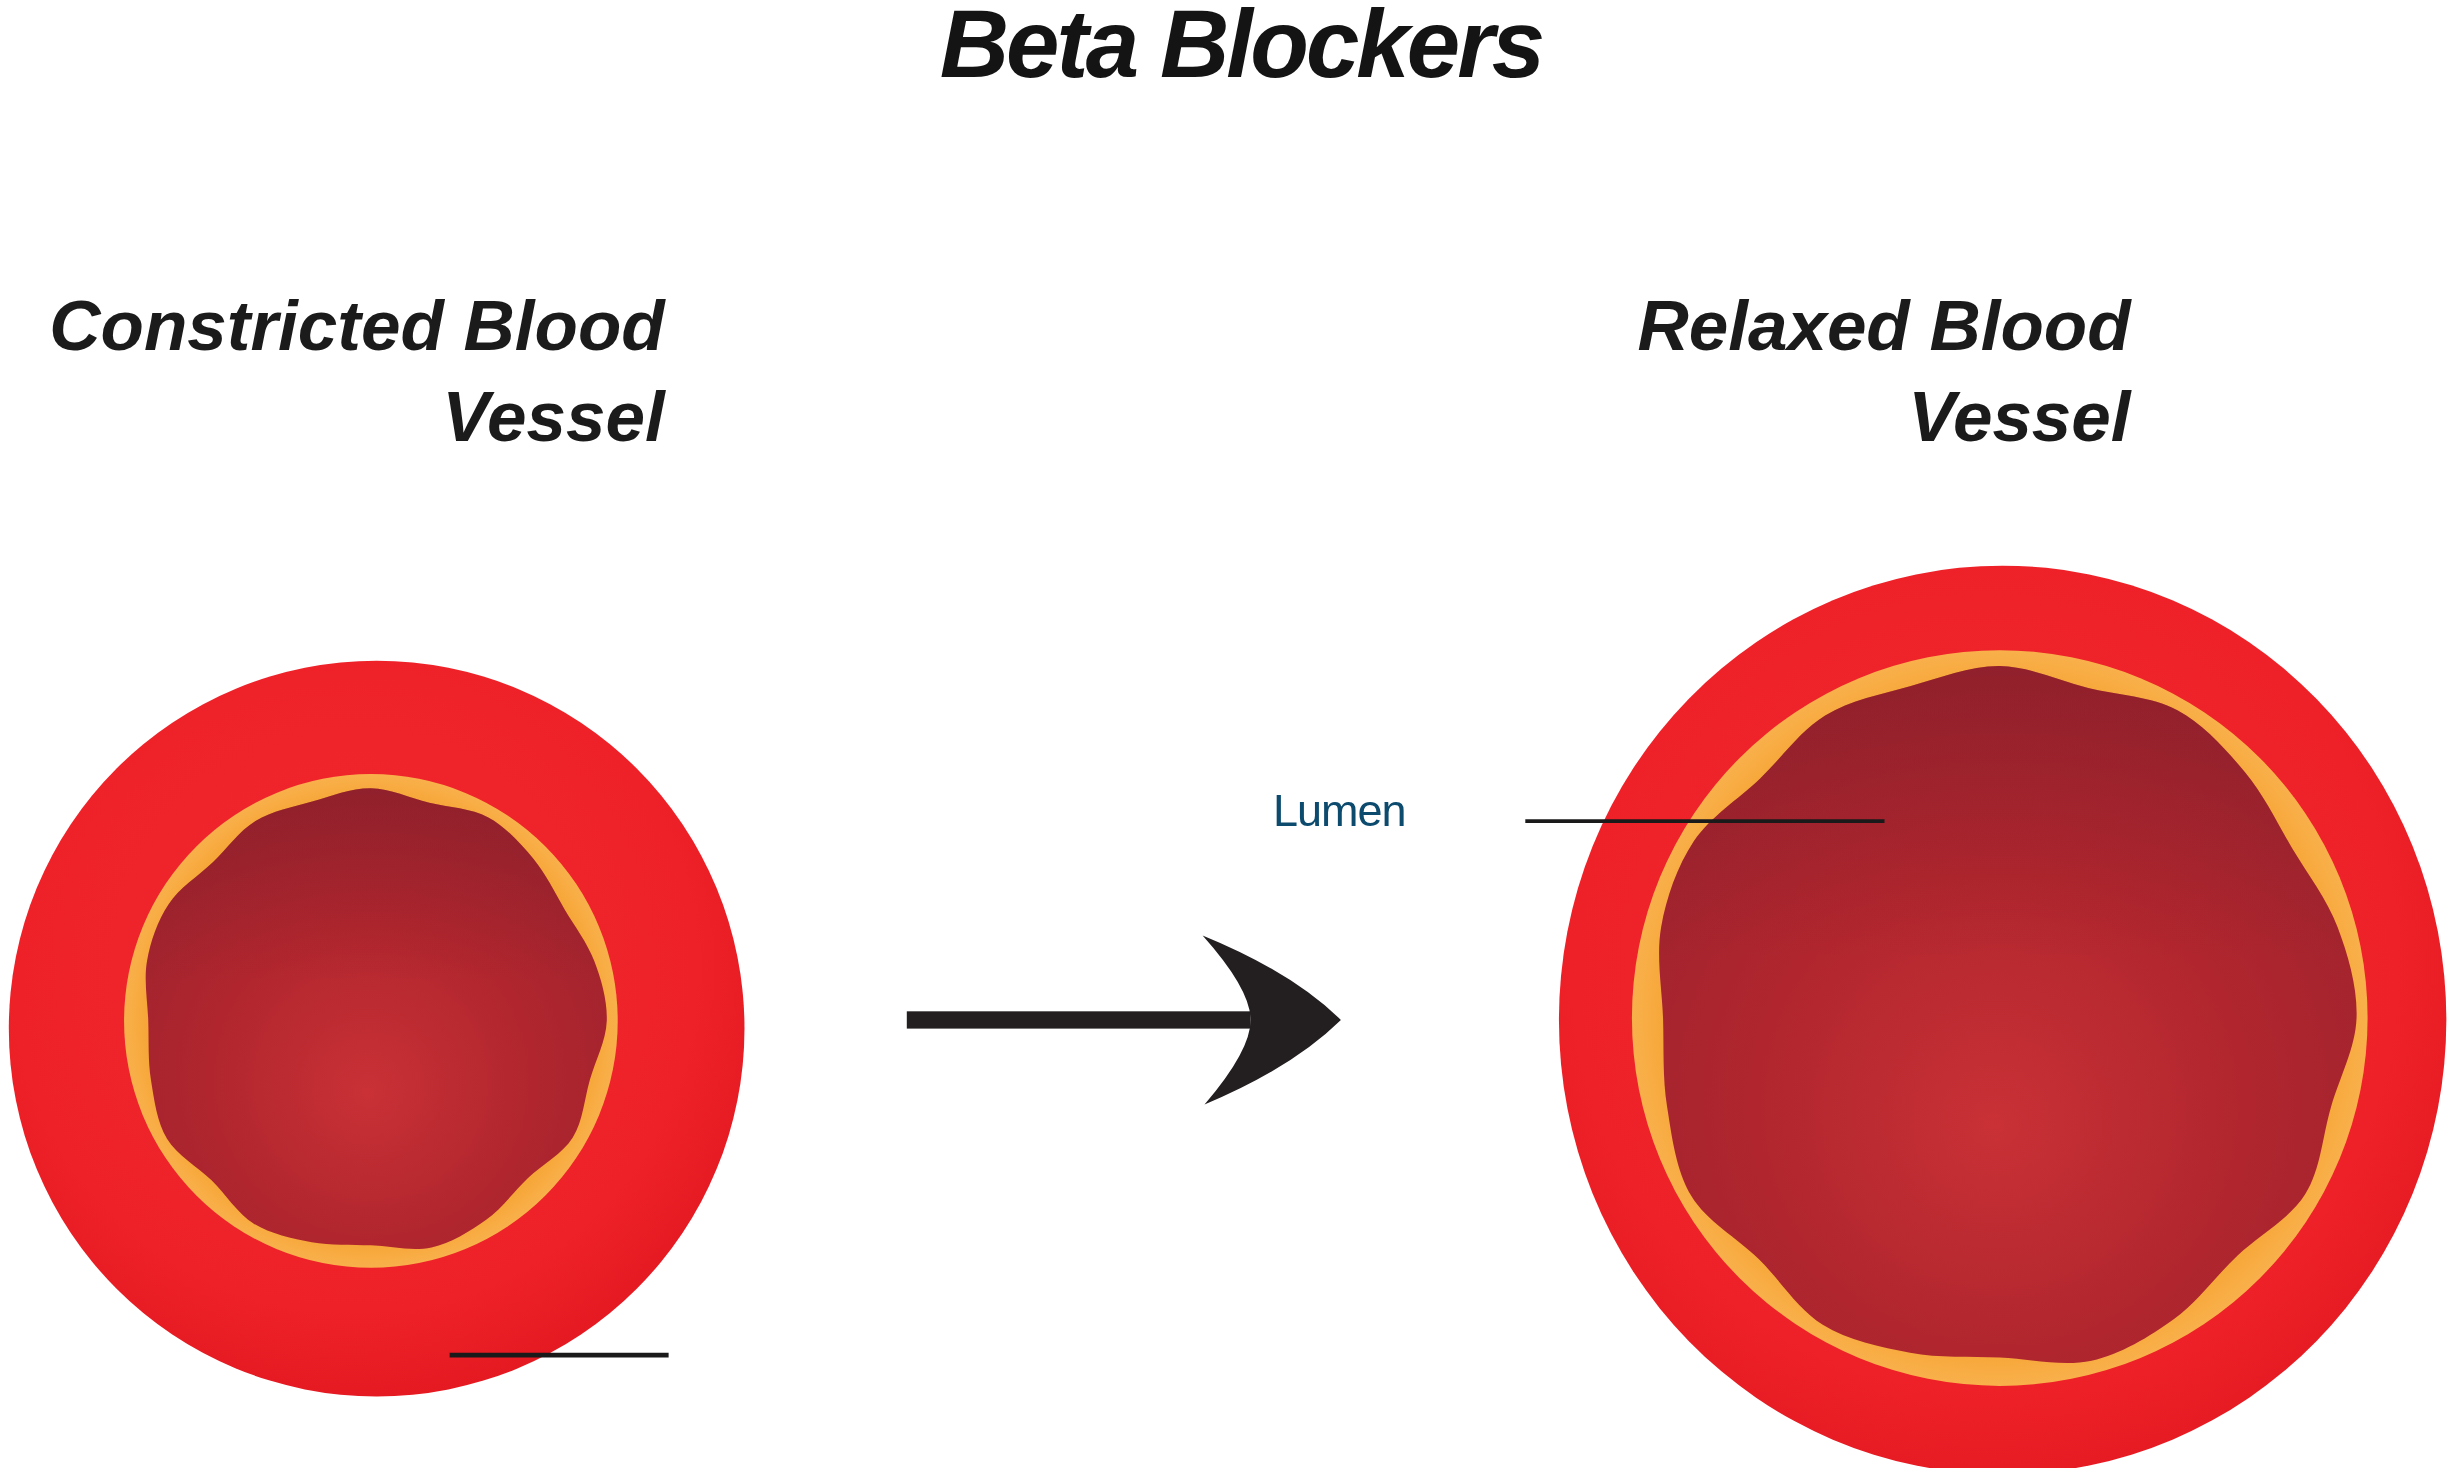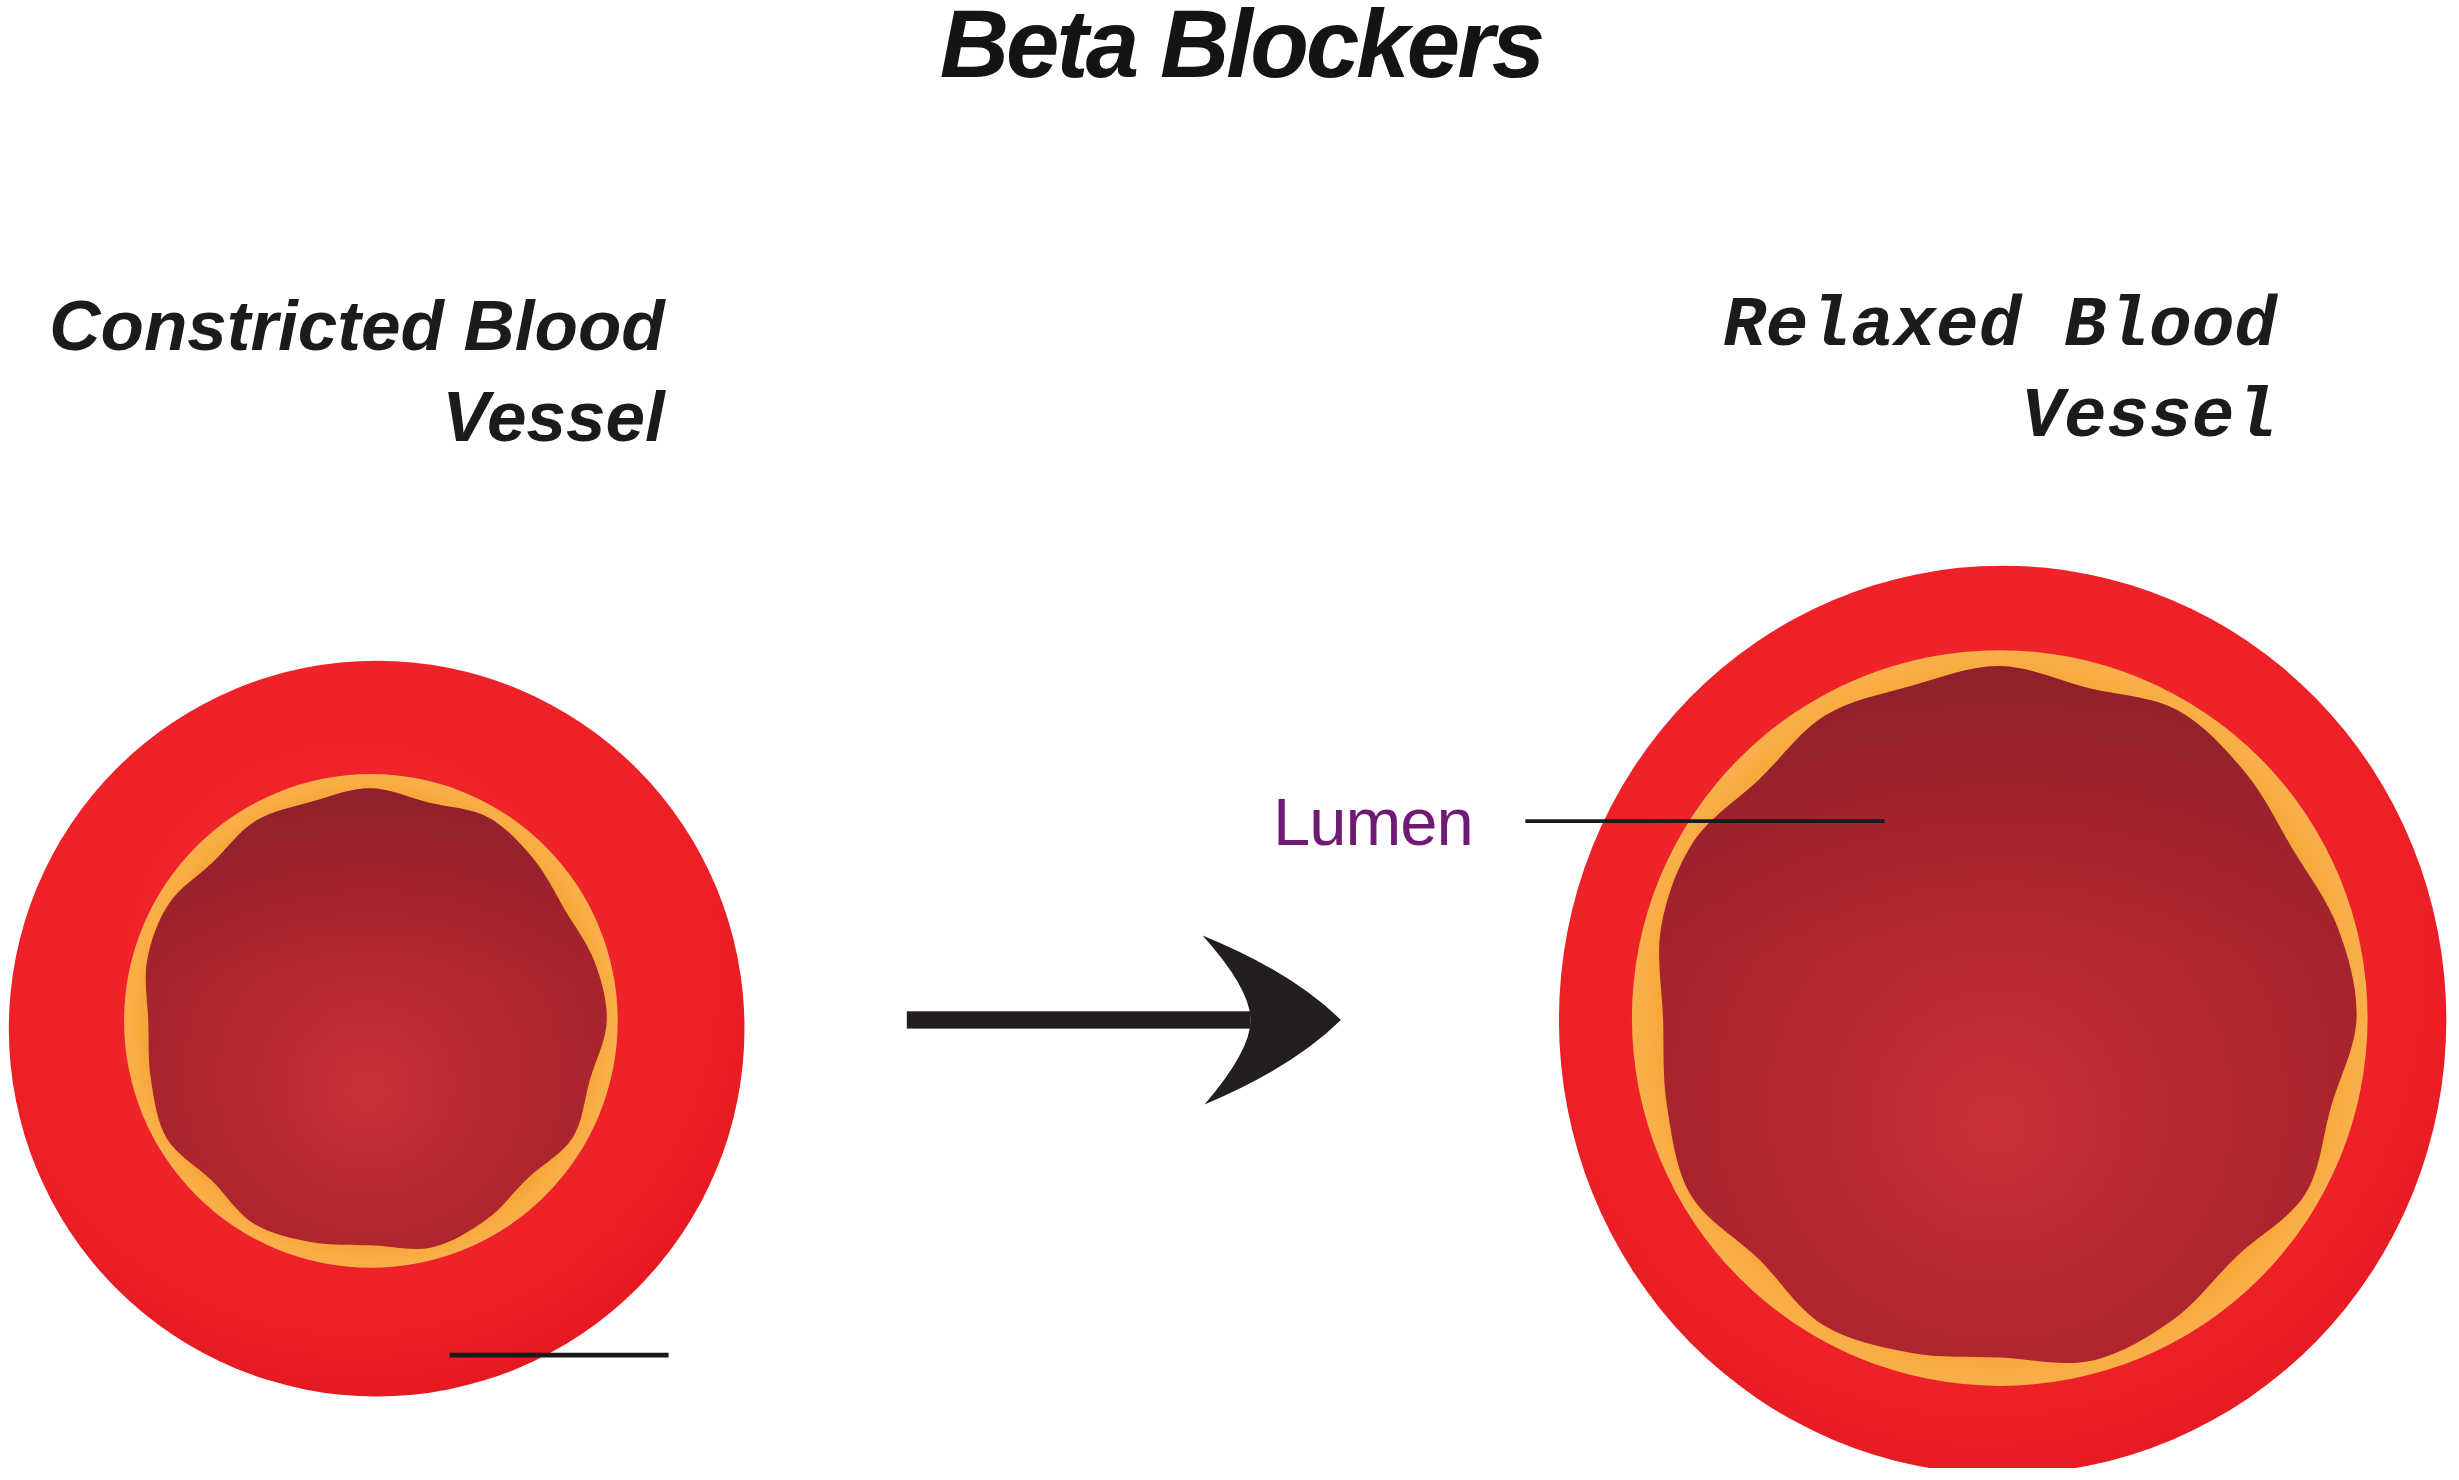--- a/index.html
+++ b/index.html
@@ -22,26 +22,26 @@
     color: #141414;
   }
   .heading {
     top: 281px;
     transform: translateX(-50%);
     font-size: 71px; font-weight: bold; font-style: italic;
     line-height: 1.28; text-align: right;
     color: #1b1b1b;
   }
   .heading-left  { left: 357px; }
-  .heading-right { left: 2000px; font-family: Liberation Mono, monospace; }
+  .heading-right { left: 1884px; }
   .callout {
-    font-size: 67px; font-weight: 400;
+    font-size: 45px; font-weight: 400;
     letter-spacing: -1px;
     line-height: 1;
-    color: #701a75;
+    color: #0c4a6e;
   }
   .callout-lumen { left: 1273px; top: 788px; }
   .callout-smooth { left: 684px; top: 1318px; }
 </style>
 </head>
 <body>
 
 <div id="stage">
 
   <svg id="diagram-svg" width="2459" height="1480" viewBox="0 0 2560 1541">

